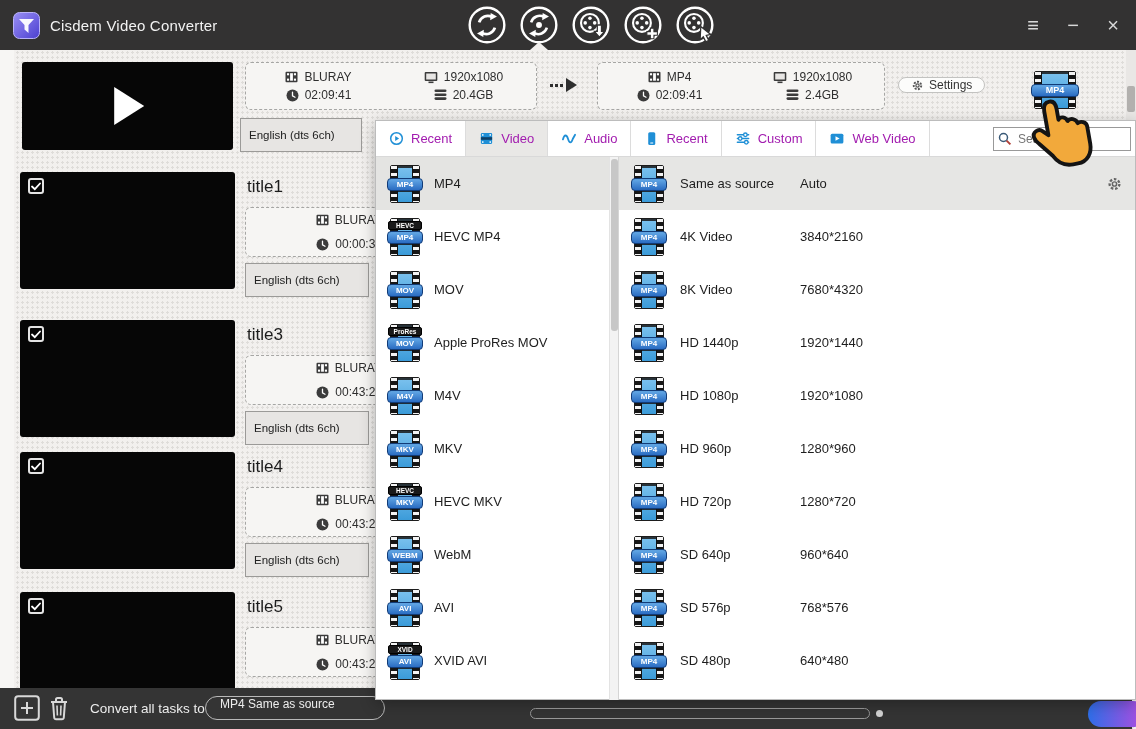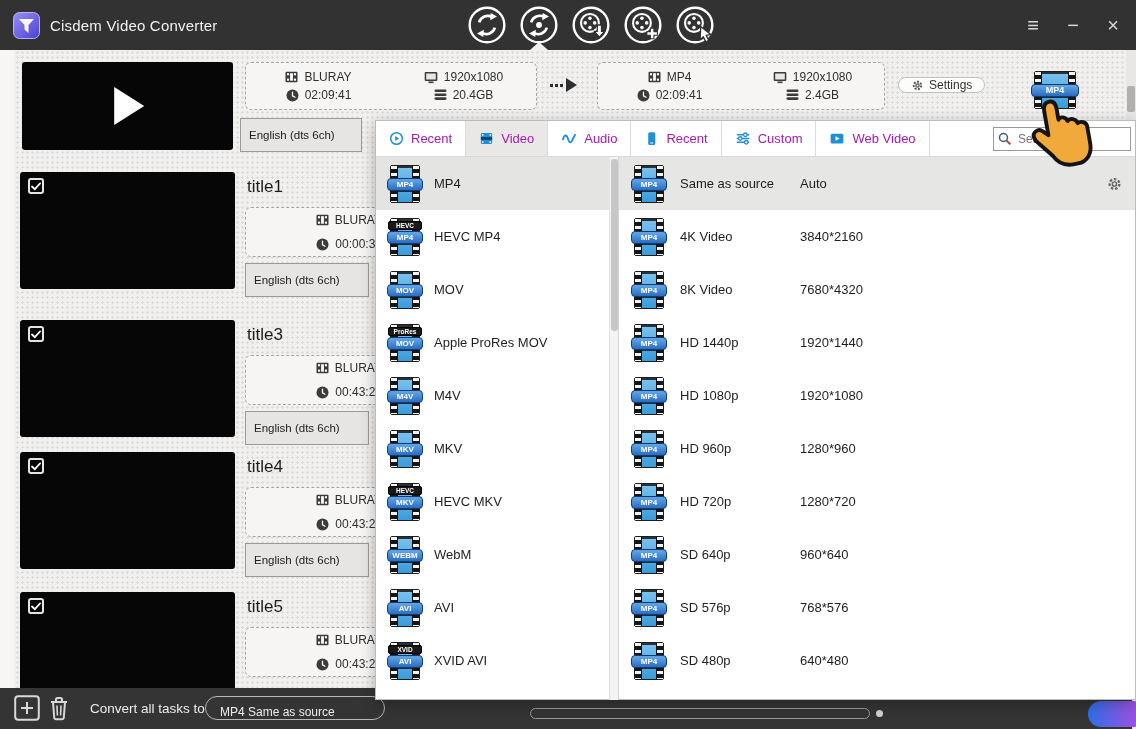--- a/index.html
+++ b/index.html
@@ -70,21 +70,21 @@
   
   .main-scroll { position:absolute; right:0; top:50px; width:10px; height:72px; background:#e9e7e5; z-index:2; }
   .main-scroll .mthumb { position:absolute; left:1px; top:36px; width:8px; height:26px; background:#b2b0ae; border-radius:2px; cursor:pointer; }
 
   
   .footer { position:absolute; left:0; top:688px; width:1132px; height:41px; background:#343434; z-index:5; }
   .add-btn { position:absolute; left:14px; top:7px; cursor:pointer; }
   .trash-btn { position:absolute; left:47px; top:7px; cursor:pointer; }
   .footer-label { position:absolute; left:90px; top:0; height:41px; display:flex; align-items:center; color:#ededed; font-size:13.5px; }
   .fmt-pill { position:absolute; left:205px; top:8px; width:180px; height:24px; border:1px solid #b8b8b8; border-radius:12px;
-    color:#ededed; font-size:12px; display:flex; align-items:flex-end; padding-left:14px; cursor:pointer; }
+    color:#ededed; font-size:12px; display:flex; align-items:flex-start; padding-left:14px; cursor:pointer; }
   .mini-track { position:absolute; left:530px; top:20px; width:340px; height:11px; border:1px solid #989898; border-radius:6px; }
   .mini-knob { position:absolute; left:876px; top:22px; width:7px; height:7px; border-radius:50%; background:#d2d2d2; }
   .convert-btn { position:absolute; left:1088px; top:13px; width:58px; height:26px; border-radius:13px;
     background:linear-gradient(90deg,#2e6ee8,#b44be0); cursor:pointer; }
 
   
   .popup { position:absolute; left:375px; top:120px; width:761px; height:580px; background:#fff; border:1px solid #bcbcbc;
     box-shadow:0 4px 14px rgba(0,0,0,.28); z-index:10; }
   .tabs { display:flex; align-items:stretch; height:36px; border-bottom:1px solid #d9d9d9; }
   .tab { display:flex; align-items:center; gap:7px; padding:8px 13px; border-right:1px solid #dcdcdc; font-size:13px; color:#a21caf; cursor:pointer; }

